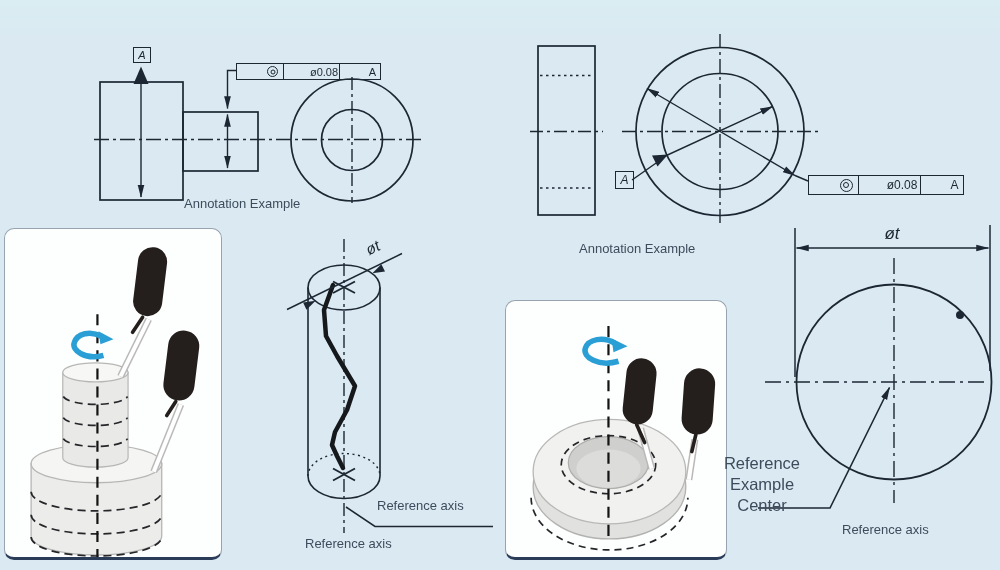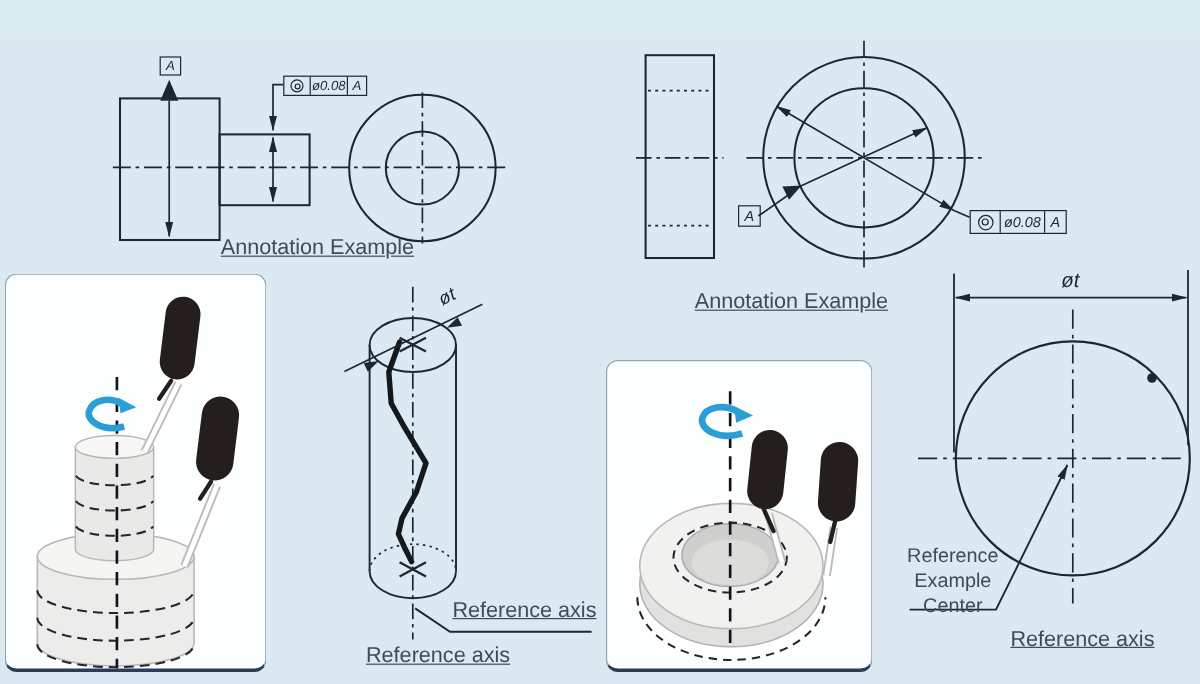--- a/index.html
+++ b/index.html
@@ -4,27 +4,27 @@
 <style>
   html,body{margin:0;padding:0;background:#c9d6de;}
   .stage{
     position:relative;width:1000px;height:570px;overflow:hidden;
     background:linear-gradient(180deg,#d9edf2 0%,#dbe9f2 8%,#dbe9f2 100%);
     font-family:"Liberation Sans",sans-serif;color:#3d4c5c;
   }
   .stage svg{display:block;}
   .overlay{position:absolute;left:0;top:0;width:1000px;height:570px;pointer-events:none;}
   .lbl{position:absolute;color:#3d4c5c;white-space:nowrap;}
-  .caption{font-size:18px;text-decoration:underline;}
+  .caption{font-size:13px;}
   .dia-italic{font-style:italic;color:#1c2733;}
   
   .fcf{position:absolute;display:flex;align-items:stretch;background:rgba(219,233,242,.0);
        border:1.4px solid #1c2733;color:#1c2733;}
   .fcf .cell{display:flex;align-items:center;justify-content:center;
-       border-left:1.4px solid #1c2733;font-style:italic;}
+       border-left:1.4px solid #1c2733;padding-left:25px;}
   .fcf .cell:first-child{border-left:none;}
   .conc{position:relative;border:1.3px solid #1c2733;border-radius:50%;}
   .conc::after{content:"";position:absolute;left:50%;top:50%;transform:translate(-50%,-50%);
        border:1.3px solid #1c2733;border-radius:50%;}
   .conc.small{width:9px;height:9px;} .conc.small::after{width:3px;height:3px;}
   .conc.big{width:11px;height:11px;} .conc.big::after{width:4px;height:4px;}
   
   .datumbox{position:absolute;border:1.4px solid #1c2733;color:#1c2733;
        display:flex;align-items:center;justify-content:center;font-style:italic;}
   
@@ -211,20 +211,20 @@
 
   <div class="lbl caption" style="left:579px;top:241px;">Annotation Example</div>
 
   <div class="lbl dia-italic" style="left:366px;top:239px;font-size:15.5px;transform:rotate(-27deg);">øt</div>
 
   <div class="lbl caption" style="left:377px;top:498px;">Reference axis</div>
   <div class="lbl caption" style="left:305px;top:536px;">Reference axis</div>
 
   <div class="lbl dia-italic" style="left:872px;top:224px;width:40px;text-align:center;font-size:17px;">øt</div>
 
-  <div class="refcenter" style="left:740px;top:453px;width:108px;">
+  <div class="refcenter" style="left:708px;top:453px;width:108px;">
     <div>Reference</div>
     <div>Example Center</div>
   </div>
 
   <div class="lbl caption" style="left:842px;top:522px;">Reference axis</div>
 
 </div>
 
 </body></html>

